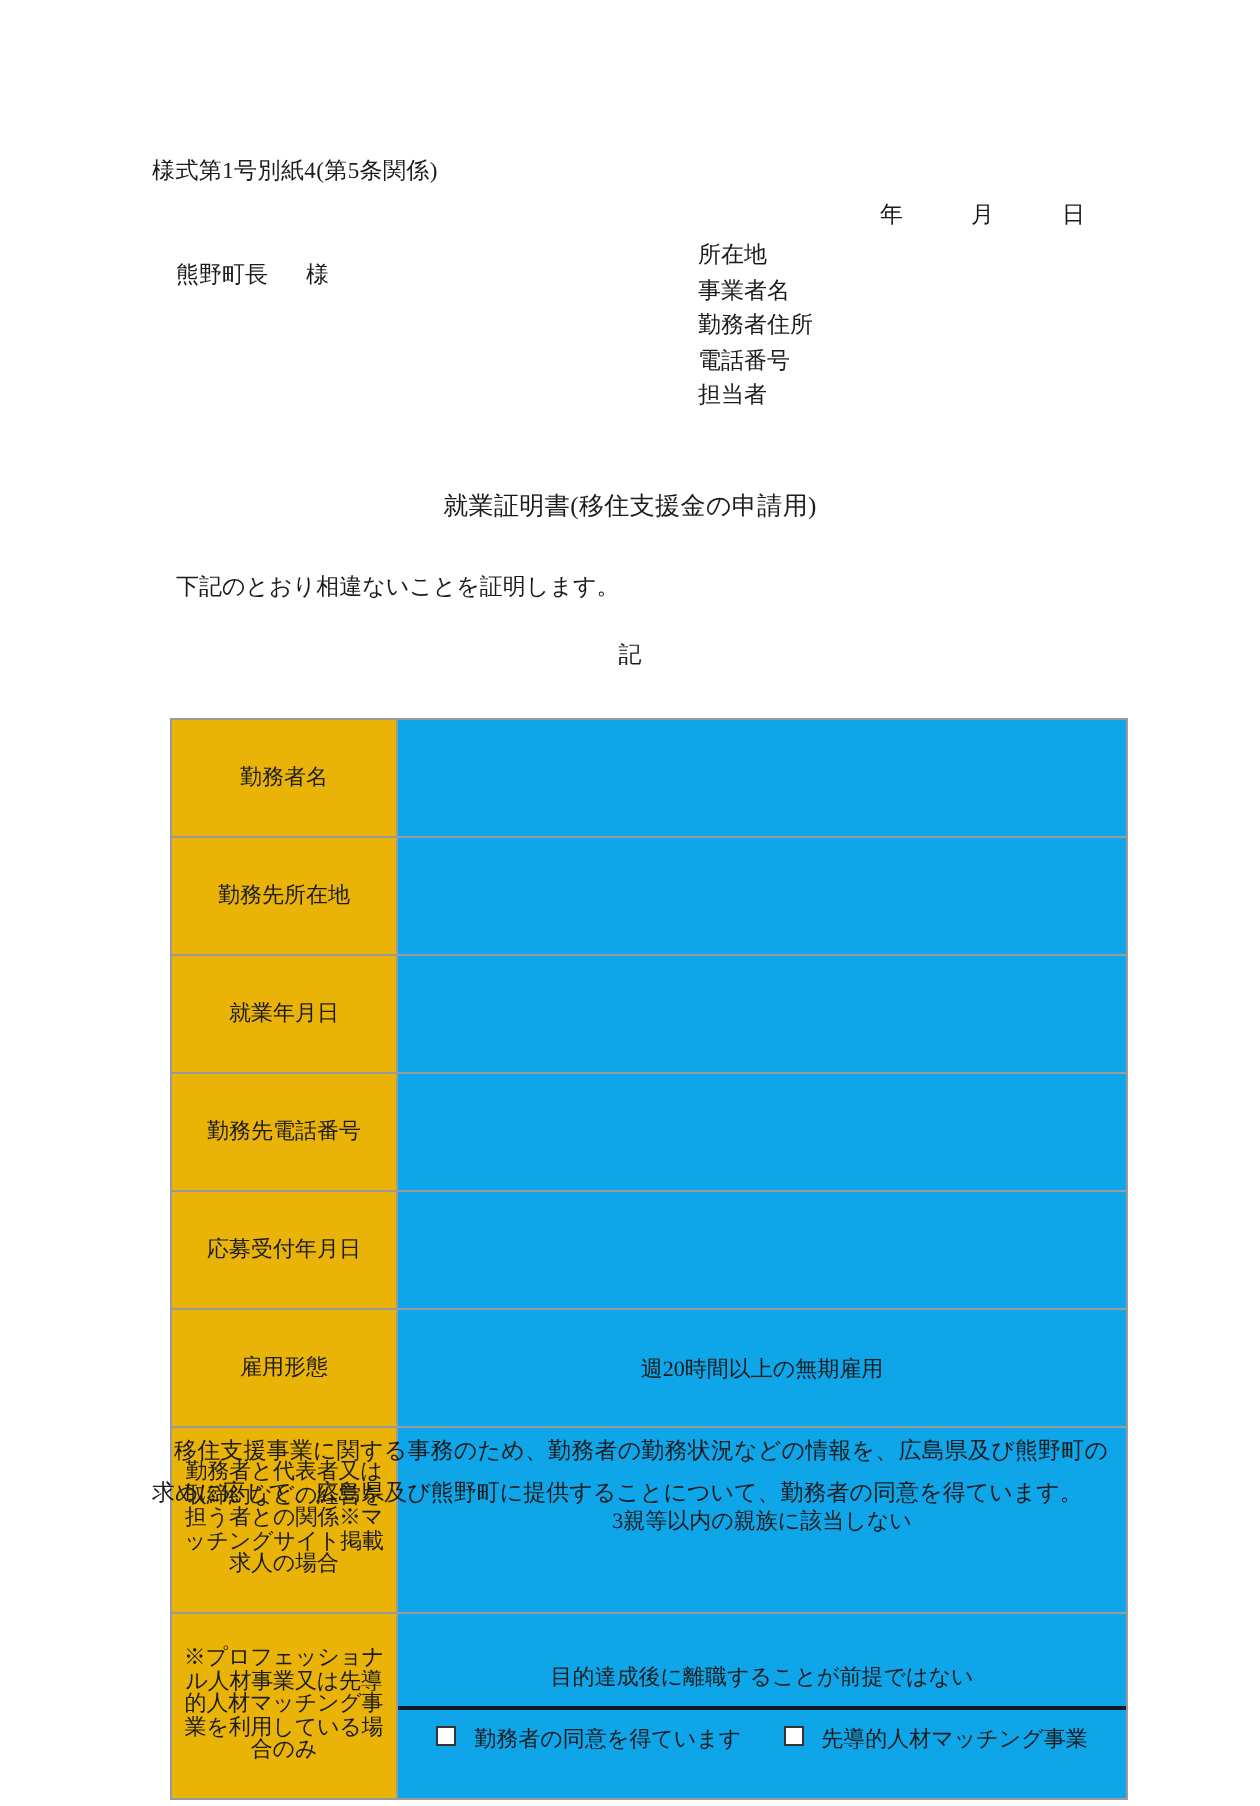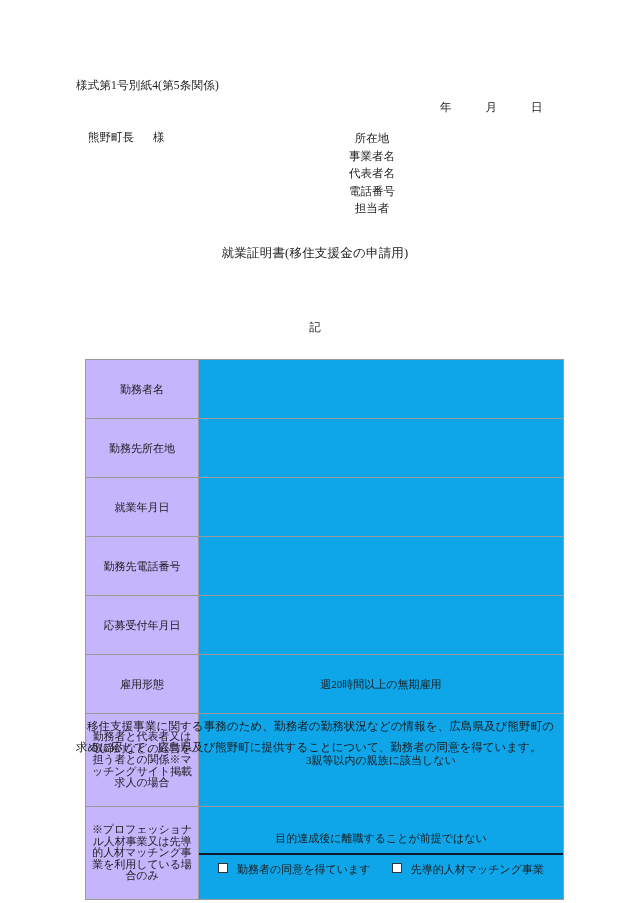--- a/index.html
+++ b/index.html
@@ -51,24 +51,23 @@
     left: 88px;
     top: 130px;
     font-size: 11.5px;
     white-space: nowrap;
   }
   .addressee .sama { display: inline-block; margin-left: 19px; }
 
   .issuer-block {
     position: absolute;
     left: 349px;
-    top: 130px;
+    top: 120px;
     font-size: 11.5px;
     line-height: 17.6px;
-    text-align: center;
   }
   .issuer-block .issuer-line { white-space: nowrap; }
 
   
   .doc-title {
     position: absolute;
     left: 0;
     top: 245px;
     width: 630px;
     text-align: center;
@@ -102,21 +101,21 @@
     border-collapse: collapse;
     table-layout: fixed;
   }
   .form-table td {
     border: 1px solid #9a9a9a;
     padding: 0;
     vertical-align: middle;
   }
   .form-table .lbl {
     width: 108px;
-    background: #c4b5fd;
+    background: #eab308;
     text-align: center;
     font-size: 11px;
     line-height: 14px;
     padding: 15px 2px;
   }
   .form-table .lbl.small {
     font-size: 11px;
     line-height: 11.6px;
     letter-spacing: -0.1px;
   }
@@ -183,27 +182,28 @@
     <span class="dpart">年</span><span class="gap-a"></span><span class="dpart">月</span><span class="gap-b"></span><span class="dpart">日</span>
   </div>
 
   <div class="addressee">
     <span>熊野町長</span><span class="sama">様</span>
   </div>
 
   <div class="issuer-block">
     <div class="issuer-line">所在地</div>
     <div class="issuer-line">事業者名</div>
-    <div class="issuer-line">代表者名</div>
+    <div class="issuer-line">勤務者住所</div>
     <div class="issuer-line">電話番号</div>
     <div class="issuer-line">担当者</div>
   </div>
 
   <div class="doc-title">就業証明書(移住支援金の申請用)</div>
 
+  <div class="lead-text">下記のとおり相違ないことを証明します。</div>
 
   <div class="ki-mark">記</div>
 
   <table class="form-table">
     <tbody>
       <tr class="std">
         <td class="lbl">勤務者名</td>
         <td class="val"></td>
       </tr>
       <tr class="std">

